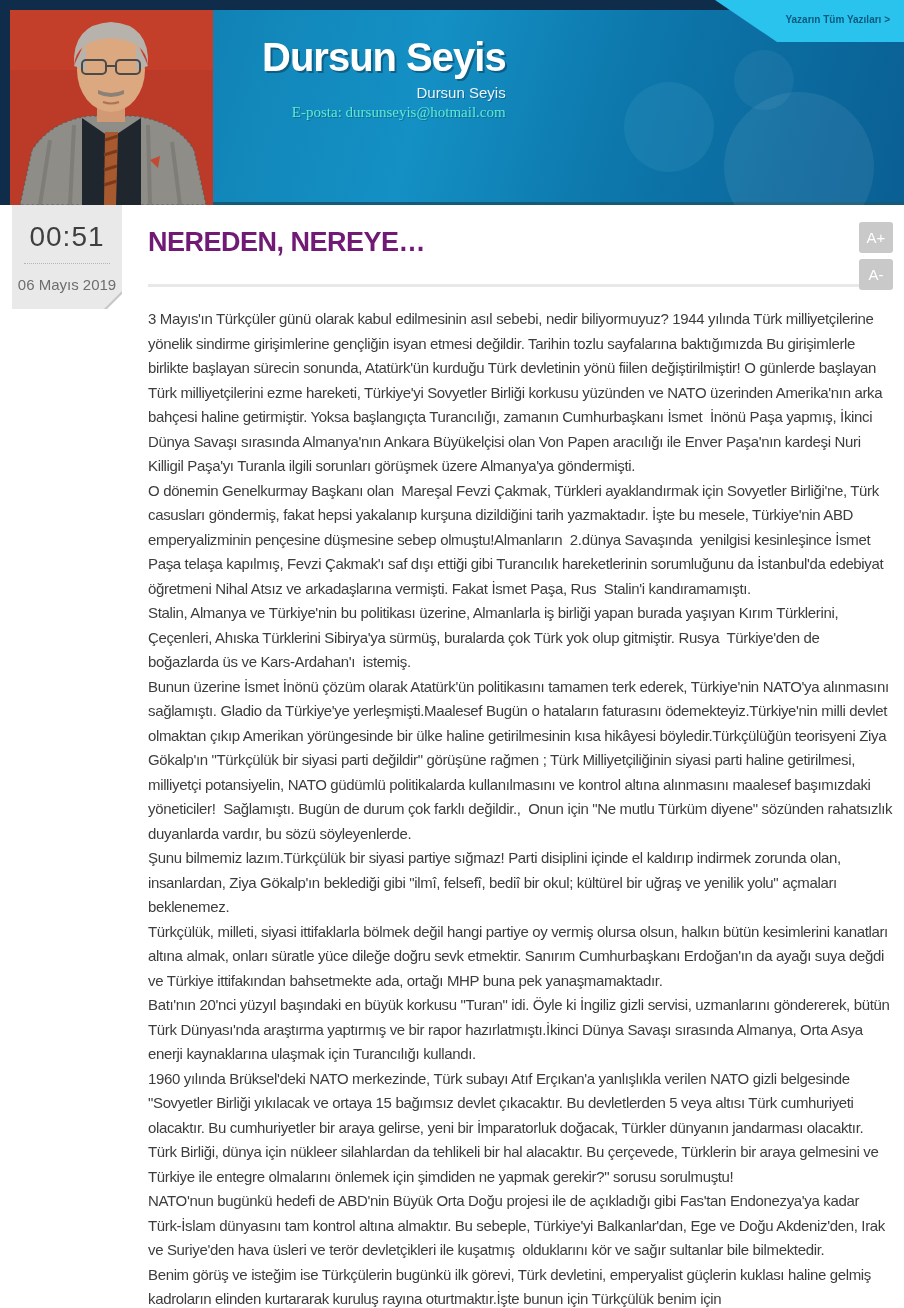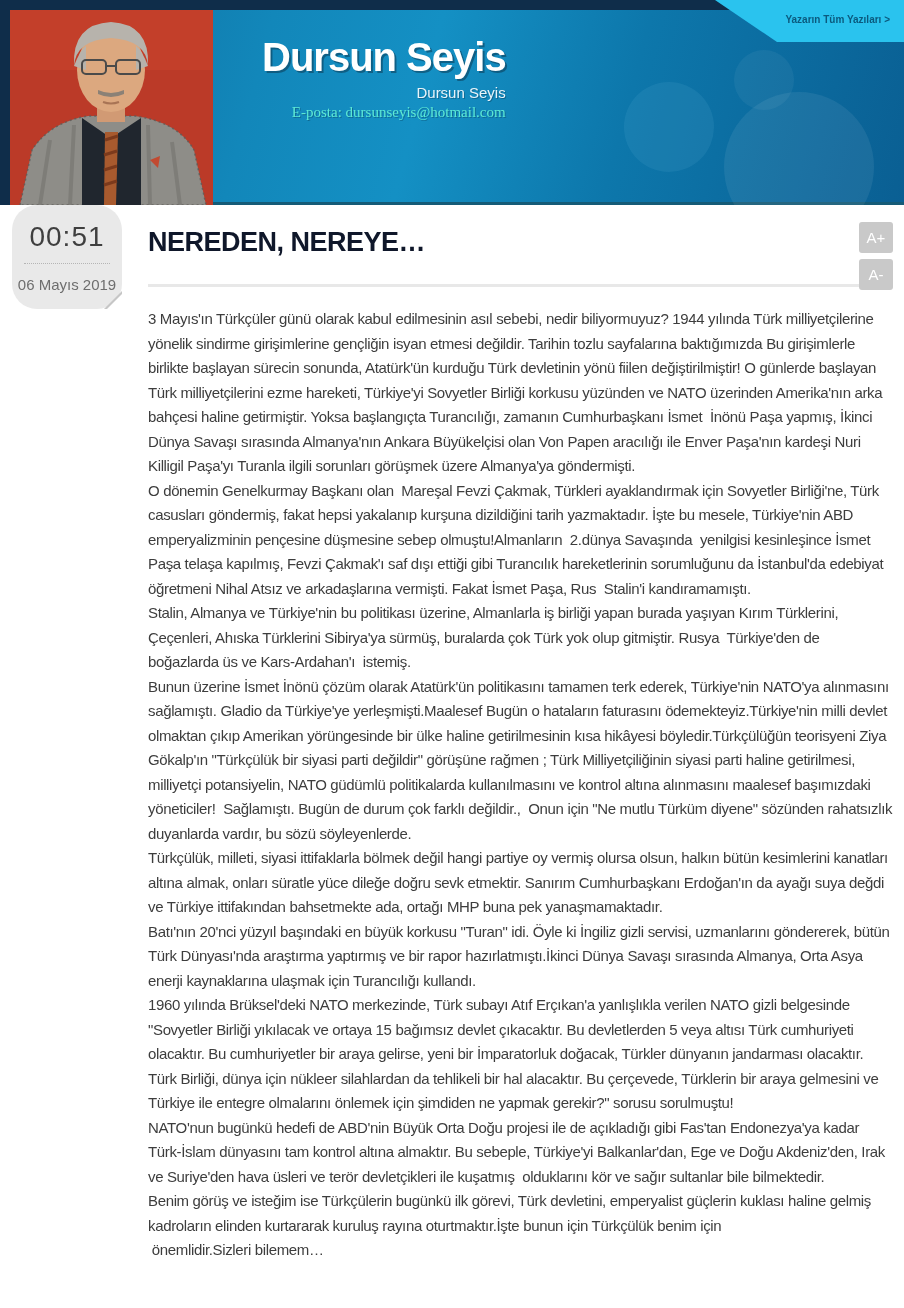--- a/index.html
+++ b/index.html
@@ -24,33 +24,33 @@
     text-shadow:2px 2px 0 rgba(10,40,60,0.45); line-height:1.05; }
   .hero-subtitle { font-size:15px; color:#e8f4fa; margin-top:6px; text-shadow:1px 1px 0 rgba(10,40,60,0.35); }
   .hero-email { font-size:15px; color:#5eead4; margin-top:3px; text-shadow:1px 1px 0 rgba(10,40,60,0.35);font-family:Liberation Serif, serif; }
 
   .ribbon { position:absolute; top:0; right:0; width:189px; height:42px; background:#2ac3ee;
     clip-path:polygon(0 0, 189px 0, 189px 42px, 62px 42px); cursor:pointer; }
   .ribbon-label { position:absolute; right:14px; top:0; line-height:40px; font-size:10px;
     font-weight:bold; color:#0b5a7e; white-space:nowrap; }
 
   
-  .meta-box { position:absolute; left:12px; top:205px; width:110px; height:104px; background:#e9e9e9; text-align:center;border-radius:25px; }
+  .meta-box { position:absolute; left:12px; top:205px; width:110px; height:104px; background:#e9e9e9; text-align:center; }
   .meta-time { font-size:28px; color:#3f3f3f; font-weight:normal; letter-spacing:1px; padding-top:16px; }
   .meta-divider { border-top:1px dotted #b5b5b5; margin:10px 12px 0 12px; }
   .meta-date { font-size:15px; color:#6e6e6e; margin-top:12px; }
   .meta-fold-shadow { position:absolute; right:0; bottom:0; width:0; height:0;
     border-bottom:18px solid #c6c6c6; border-left:18px solid transparent; }
   .meta-fold { position:absolute; right:0; bottom:0; width:0; height:0;
     border-bottom:15px solid #ffffff; border-left:15px solid transparent; }
 
   
   .article { position:absolute; left:148px; top:205px; width:745px; }
   .article-head { position:relative; padding-top:22px; }
-  .article-title { font-size:27px; font-weight:bold; color:#0f172a; letter-spacing:-0.5px; }
+  .article-title { font-size:27px; font-weight:bold; color:#701a75; letter-spacing:-0.5px; }
   .font-controls { position:absolute; right:0; top:17px; width:34px; }
   .font-btn { display:block; width:34px; height:31px; margin-bottom:6px; background:#c9c9c9; border:none;
     border-radius:3px; color:#ffffff; font-size:15px; font-family:"Liberation Sans",sans-serif; cursor:pointer; }
   .title-rule { border:none; border-top:3px solid #e8e8e8; margin:26px 0 0 0; }
 
   .article-body { margin-top:20px; width:745px; }
   .para { font-size:15px; line-height:24.5px; color:#3d3d3d; letter-spacing:-0.35px;
     white-space:pre-wrap; }
 </style>
 </head>
@@ -121,20 +121,21 @@
         <button class="font-btn">A+</button>
         <button class="font-btn">A-</button>
       </div>
       <hr class="title-rule">
     </div>
     <div class="article-body">
         <p class="para">3 Mayıs'ın Türkçüler günü olarak kabul edilmesinin asıl sebebi, nedir biliyormuyuz? 1944 yılında Türk milliyetçilerine yönelik sindirme girişimlerine gençliğin isyan etmesi değildir. Tarihin tozlu sayfalarına baktığımızda Bu girişimlerle birlikte başlayan sürecin sonunda, Atatürk'ün kurduğu Türk devletinin yönü fiilen değiştirilmiştir! O günlerde başlayan Türk milliyetçilerini ezme hareketi, Türkiye'yi Sovyetler Birliği korkusu yüzünden ve NATO üzerinden Amerika'nın arka bahçesi haline getirmiştir. Yoksa başlangıçta Turancılığı, zamanın Cumhurbaşkanı İsmet  İnönü Paşa yapmış, İkinci Dünya Savaşı sırasında Almanya'nın Ankara Büyükelçisi olan Von Papen aracılığı ile Enver Paşa'nın kardeşi Nuri Killigil Paşa'yı Turanla ilgili sorunları görüşmek üzere Almanya'ya göndermişti.</p>
         <p class="para">O dönemin Genelkurmay Başkanı olan  Mareşal Fevzi Çakmak, Türkleri ayaklandırmak için Sovyetler Birliği'ne, Türk casusları göndermiş, fakat hepsi yakalanıp kurşuna dizildiğini tarih yazmaktadır. İşte bu mesele, Türkiye'nin ABD emperyalizminin pençesine düşmesine sebep olmuştu!Almanların  2.dünya Savaşında  yenilgisi kesinleşince İsmet Paşa telaşa kapılmış, Fevzi Çakmak'ı saf dışı ettiği gibi Turancılık hareketlerinin sorumluğunu da İstanbul'da edebiyat öğretmeni Nihal Atsız ve arkadaşlarına vermişti. Fakat İsmet Paşa, Rus  Stalin'i kandıramamıştı.</p>
         <p class="para">Stalin, Almanya ve Türkiye'nin bu politikası üzerine, Almanlarla iş birliği yapan burada yaşıyan Kırım Türklerini, Çeçenleri, Ahıska Türklerini Sibirya'ya sürmüş, buralarda çok Türk yok olup gitmiştir. Rusya  Türkiye'den de boğazlarda üs ve Kars-Ardahan'ı  istemiş.</p>
         <p class="para">Bunun üzerine İsmet İnönü çözüm olarak Atatürk'ün politikasını tamamen terk ederek, Türkiye'nin NATO'ya alınmasını sağlamıştı. Gladio da Türkiye'ye yerleşmişti.Maalesef Bugün o hataların faturasını ödemekteyiz.Türkiye'nin milli devlet olmaktan çıkıp Amerikan yörüngesinde bir ülke haline getirilmesinin kısa hikâyesi böyledir.Türkçülüğün teorisyeni Ziya Gökalp'ın "Türkçülük bir siyasi parti değildir" görüşüne rağmen ; Türk Milliyetçiliğinin siyasi parti haline getirilmesi, milliyetçi potansiyelin, NATO güdümlü politikalarda kullanılmasını ve kontrol altına alınmasını maalesef başımızdaki yöneticiler!  Sağlamıştı. Bugün de durum çok farklı değildir.,  Onun için "Ne mutlu Türküm diyene" sözünden rahatsızlık duyanlarda vardır, bu sözü söyleyenlerde.</p>
+        <p class="para">Şunu bilmemiz lazım.Türkçülük bir siyasi partiye sığmaz! Parti disiplini içinde el kaldırıp indirmek zorunda olan, insanlardan, Ziya Gökalp'ın beklediği gibi "ilmî, felsefî, bediî bir okul; kültürel bir uğraş ve yenilik yolu" açmaları beklenemez.</p>
         <p class="para">Türkçülük, milleti, siyasi ittifaklarla bölmek değil hangi partiye oy vermiş olursa olsun, halkın bütün kesimlerini kanatları altına almak, onları süratle yüce dileğe doğru sevk etmektir. Sanırım Cumhurbaşkanı Erdoğan'ın da ayağı suya değdi ve Türkiye ittifakından bahsetmekte ada, ortağı MHP buna pek yanaşmamaktadır.</p>
         <p class="para">Batı'nın 20'nci yüzyıl başındaki en büyük korkusu "Turan" idi. Öyle ki İngiliz gizli servisi, uzmanlarını göndererek, bütün Türk Dünyası'nda araştırma yaptırmış ve bir rapor hazırlatmıştı.İkinci Dünya Savaşı sırasında Almanya, Orta Asya enerji kaynaklarına ulaşmak için Turancılığı kullandı.</p>
         <p class="para">1960 yılında Brüksel'deki NATO merkezinde, Türk subayı Atıf Erçıkan'a yanlışlıkla verilen NATO gizli belgesinde "Sovyetler Birliği yıkılacak ve ortaya 15 bağımsız devlet çıkacaktır. Bu devletlerden 5 veya altısı Türk cumhuriyeti olacaktır. Bu cumhuriyetler bir araya gelirse, yeni bir İmparatorluk doğacak, Türkler dünyanın jandarması olacaktır. Türk Birliği, dünya için nükleer silahlardan da tehlikeli bir hal alacaktır. Bu çerçevede, Türklerin bir araya gelmesini ve Türkiye ile entegre olmalarını önlemek için şimdiden ne yapmak gerekir?" sorusu sorulmuştu!</p>
         <p class="para">NATO'nun bugünkü hedefi de ABD'nin Büyük Orta Doğu projesi ile de açıkladığı gibi Fas'tan Endonezya'ya kadar Türk-İslam dünyasını tam kontrol altına almaktır. Bu sebeple, Türkiye'yi Balkanlar'dan, Ege ve Doğu Akdeniz'den, Irak ve Suriye'den hava üsleri ve terör devletçikleri ile kuşatmış  olduklarını kör ve sağır sultanlar bile bilmektedir.</p>
         <p class="para">Benim görüş ve isteğim ise Türkçülerin bugünkü ilk görevi, Türk devletini, emperyalist güçlerin kuklası haline gelmiş kadroların elinden kurtararak kuruluş rayına oturtmaktır.İşte bunun için Türkçülük benim için
  önemlidir.Sizleri bilemem…</p>
       </div>
   </div>
 
 </div>

